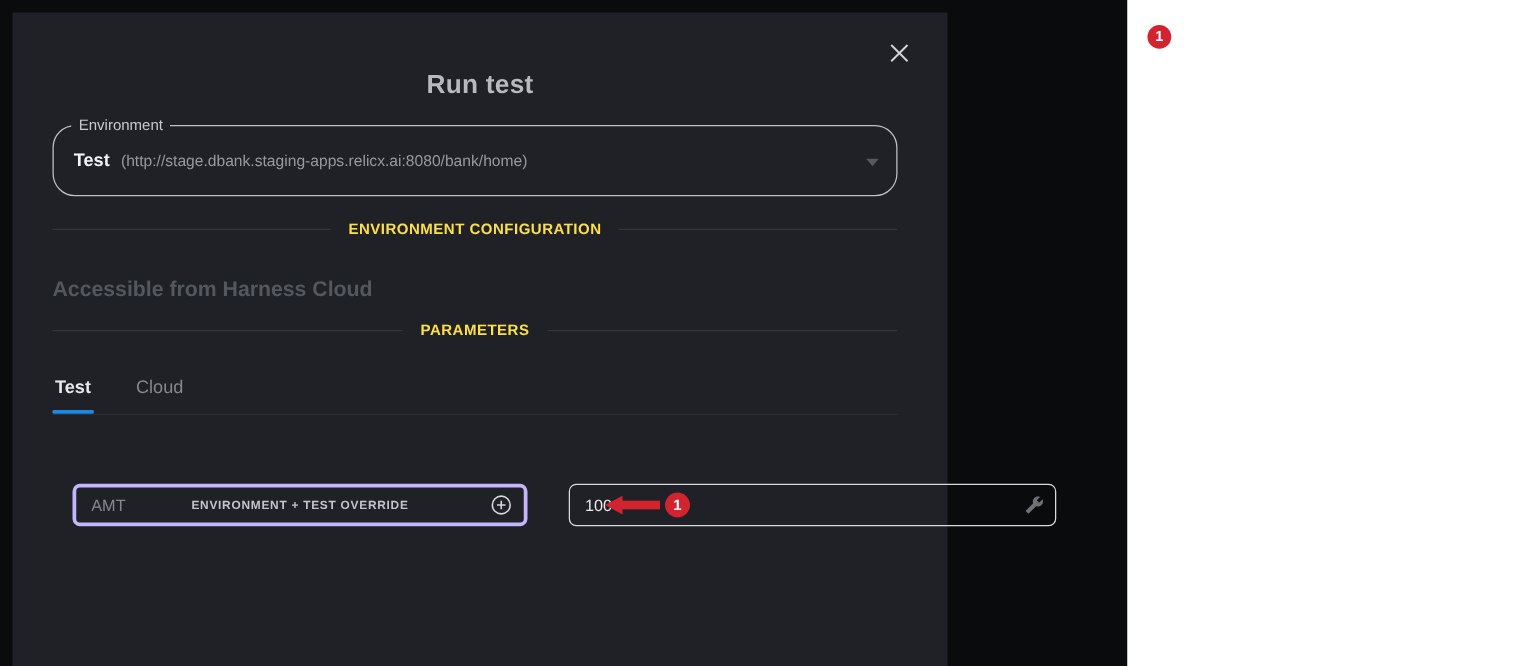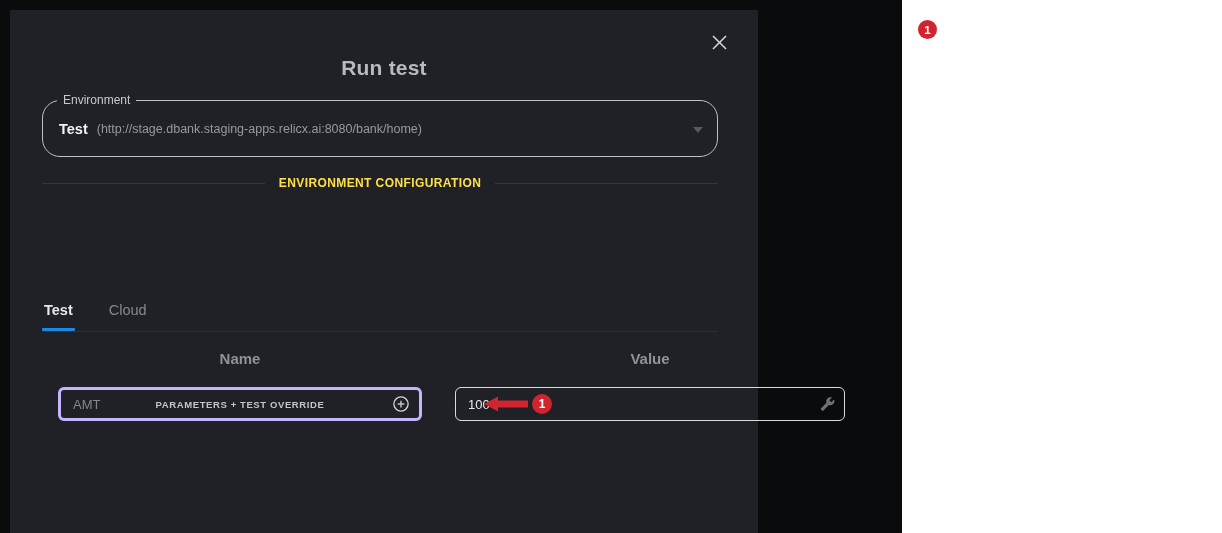--- a/index.html
+++ b/index.html
@@ -118,37 +118,39 @@
           </div>
           <span class="env-caret"></span>
         </div>
 
         <div class="divider env-config">
           <span class="rule"></span>
           <span class="label">ENVIRONMENT CONFIGURATION</span>
           <span class="rule"></span>
         </div>
 
+        <div class="accessible">Accessible from Harness Cloud</div>
 
+        <div class="divider params">
+          <span class="rule"></span>
+          <span class="label">PARAMETERS</span>
+          <span class="rule"></span>
+        </div>
 
         <div class="tabbar">
           <span class="tab active">Test</span>
           <span class="tab inactive">Cloud</span>
         </div>
 
-        <div class="col-headers">
-          <span class="col-h name">Name</span>
-          <span class="col-h value">Value</span>
-        </div>
 
         <div class="param-row">
 
           <div class="field name-field">
             <input type="text" placeholder="AMT" style="">
-            <span class="override-badge">PARAMETERS + TEST OVERRIDE</span>
+            <span class="override-badge">ENVIRONMENT + TEST OVERRIDE</span>
             <span class="plus-icon">
               <svg width="18" height="18" viewBox="0 0 24 24" fill="none">
                 <circle cx="12" cy="12" r="9.5" stroke="#d7d8da" stroke-width="1.7"></circle>
                 <line x1="12" y1="7.5" x2="12" y2="16.5" stroke="#d7d8da" stroke-width="1.7"></line>
                 <line x1="7.5" y1="12" x2="16.5" y2="12" stroke="#d7d8da" stroke-width="1.7"></line>
               </svg>
             </span>
           </div>
 
           <div class="field value-field">

